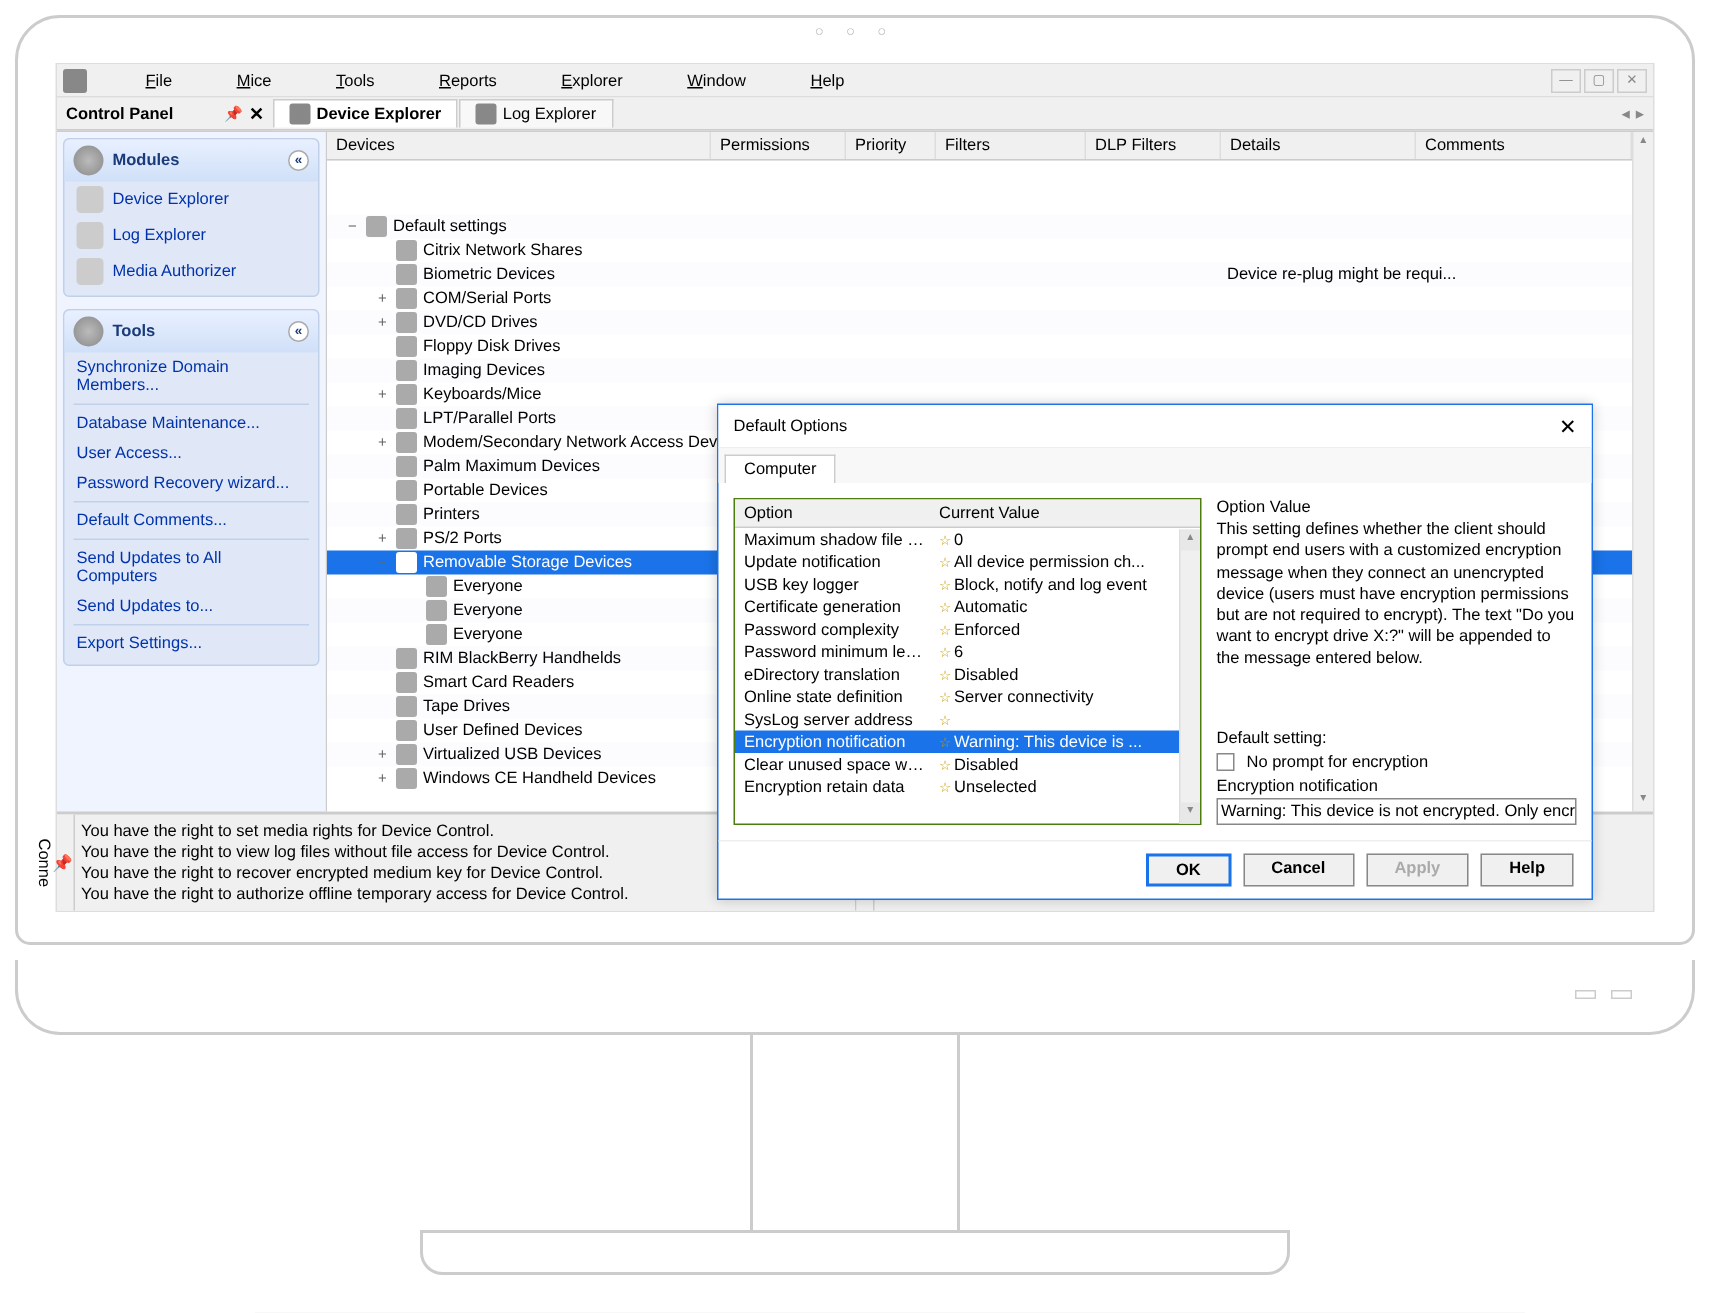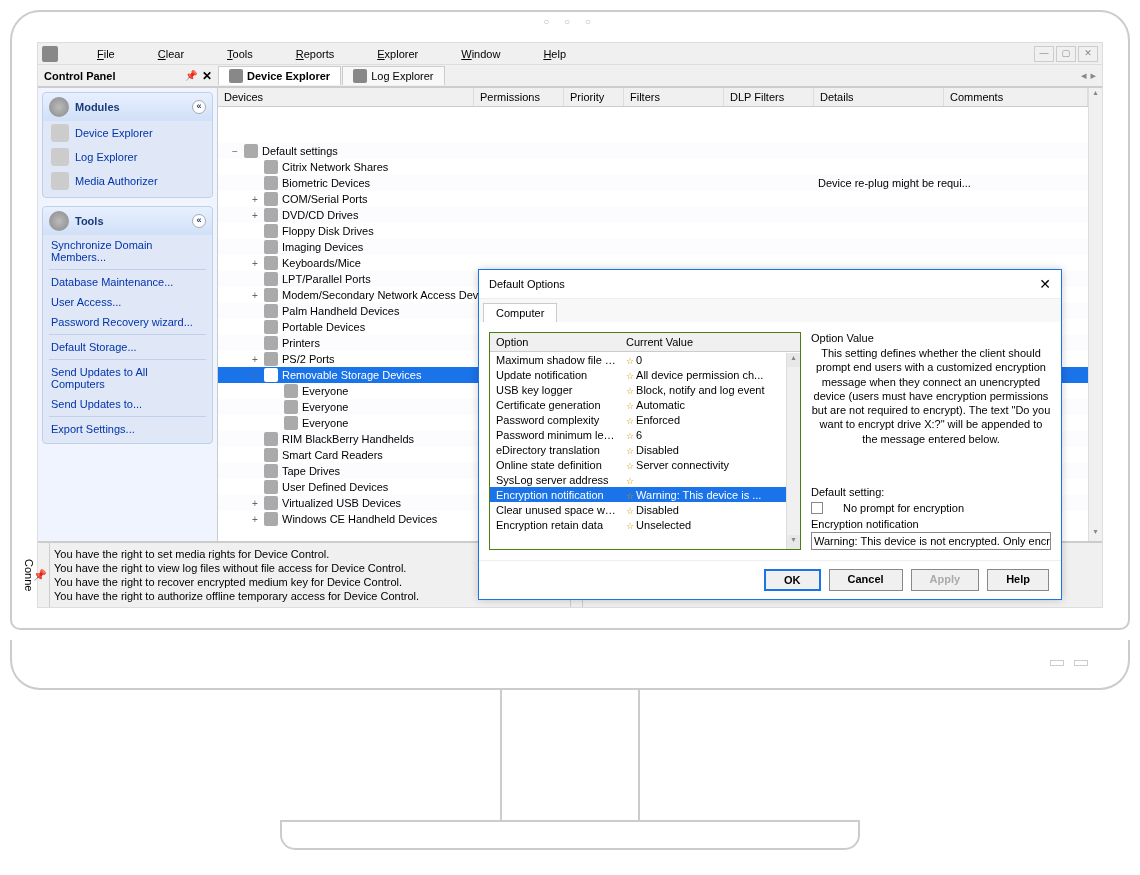--- a/index.html
+++ b/index.html
@@ -86,22 +86,22 @@
 .opt-hdr div { padding: 3px 6px; }
 .opt-hdr .c1 { width: 130px; }
 .opt-hdr .c2 { flex: 1; }
 .opt-row { display: flex; height: 15px; align-items: center; cursor: default; }
 .opt-row .c1 { width: 130px; padding-left: 6px; white-space: nowrap; overflow: hidden; text-overflow: ellipsis; }
 .opt-row .c2 { flex: 1; padding-left: 6px; white-space: nowrap; overflow: hidden; text-overflow: ellipsis; }
 .opt-row .star { color: #c90; margin-right: 2px; font-size: 9px; }
 .opt-row.sel { background: #1a73e8; color: #fff; }
 .opt-side { width: 240px; font-size: 10px; }
 .opt-side .h { margin-bottom: 2px; }
-.opt-side .desc { margin-bottom: 10px; line-height: 1.3; text-align: center; }
-.chk { display: flex; gap: 20px; margin: 4px 0; }
+.opt-side .desc { margin-bottom: 10px; line-height: 1.3; }
+.chk { display: flex; gap: 8px; margin: 4px 0; }
 .chk .box { width: 12px; height: 12px; border: 1px solid #888; }
 .txt-field { width: 100%; border: 1px solid #888; padding: 2px; height: 18px; margin-top: 2px; overflow: hidden; white-space: nowrap; }
 .dlg-buttons { display: flex; justify-content: flex-end; gap: 8px; padding: 8px 12px; border-top: 1px solid #eee; }
 .btn { padding: 3px 18px; border: 1px solid #888; background: #f0f0f0; cursor: default; font-weight: bold; }
 .btn.primary { border: 2px solid #1a73e8; }
 .btn.disabled { color: #aaa; }
 .scroll-stub { position: absolute; right: 0; top: 20px; bottom: 0; width: 14px; background: #f0f0f0; border-left: 1px solid #ddd; }
 .scroll-stub .up, .scroll-stub .down { height: 14px; text-align: center; font-size: 8px; color: #888; background: #e8e8e8; }
 .scroll-stub .down { position: absolute; bottom: 0; width: 100%; }
 .vscroll-outer { width: 14px; background: #f0f0f0; border-left: 1px solid #ddd; display: flex; flex-direction: column; }
@@ -112,35 +112,35 @@
 <body>
 
 <div class="monitor-frame">
   <div class="monitor-dots">○ ○ ○</div>
   <div class="monitor-inner">
     <div class="app">
 
       <div class="menubar">
         <div class="menubar-icon"></div>
         <span class="menu-item">File</span>
-        <span class="menu-item">Clear</span>
+        <span class="menu-item">Mice</span>
         <span class="menu-item">Tools</span>
         <span class="menu-item">Reports</span>
         <span class="menu-item">Explorer</span>
         <span class="menu-item">Window</span>
         <span class="menu-item">Help</span>
         <div class="win-controls">
           <div class="win-btn">—</div>
           <div class="win-btn">▢</div>
           <div class="win-btn">✕</div>
         </div>
       </div>
 
       <div style="display:flex; border-bottom:1px solid #ccc;">
-        <div class="cp-header" style="width:180px;">
+        <div class="cp-header" style="width:144px;">
           <span>Control Panel</span>
           <span class="pin">📌</span>
           <span class="close">✕</span>
         </div>
         <div class="tabbar" style="flex:1;">
           <div class="tab active">
             <span class="ticon"></span>
             <span>Device Explorer</span>
           </div>
           <div class="tab">
@@ -182,21 +182,21 @@
                 <span class="gear"></span>
                 <span>Tools</span>
                 <span class="collapse">«</span>
               </div>
               <div class="cp-text-link">Synchronize Domain Members...</div>
               <div class="cp-sep"></div>
               <div class="cp-text-link">Database Maintenance...</div>
               <div class="cp-text-link">User Access...</div>
               <div class="cp-text-link">Password Recovery wizard...</div>
               <div class="cp-sep"></div>
-              <div class="cp-text-link">Default Storage...</div>
+              <div class="cp-text-link">Default Comments...</div>
               <div class="cp-sep"></div>
               <div class="cp-text-link">Send Updates to All Computers</div>
               <div class="cp-text-link">Send Updates to...</div>
               <div class="cp-sep"></div>
               <div class="cp-text-link">Export Settings...</div>
             </div>
           </div>
         </div>
 
         <div class="right">
@@ -259,21 +259,21 @@
                     <span class="label">LPT/Parallel Ports</span>
                   </div>
                   <div class="tree-row lvl2">
                     <span class="exp">+</span>
                     <span class="ticon2"></span>
                     <span class="label">Modem/Secondary Network Access Devices</span>
                   </div>
                   <div class="tree-row lvl2">
                     <span class="exp"></span>
                     <span class="ticon2"></span>
-                    <span class="label">Palm Handheld Devices</span>
+                    <span class="label">Palm Maximum Devices</span>
                   </div>
                   <div class="tree-row lvl2">
                     <span class="exp"></span>
                     <span class="ticon2"></span>
                     <span class="label">Portable Devices</span>
                   </div>
                   <div class="tree-row lvl2">
                     <span class="exp"></span>
                     <span class="ticon2"></span>
                     <span class="label">Printers</span>

